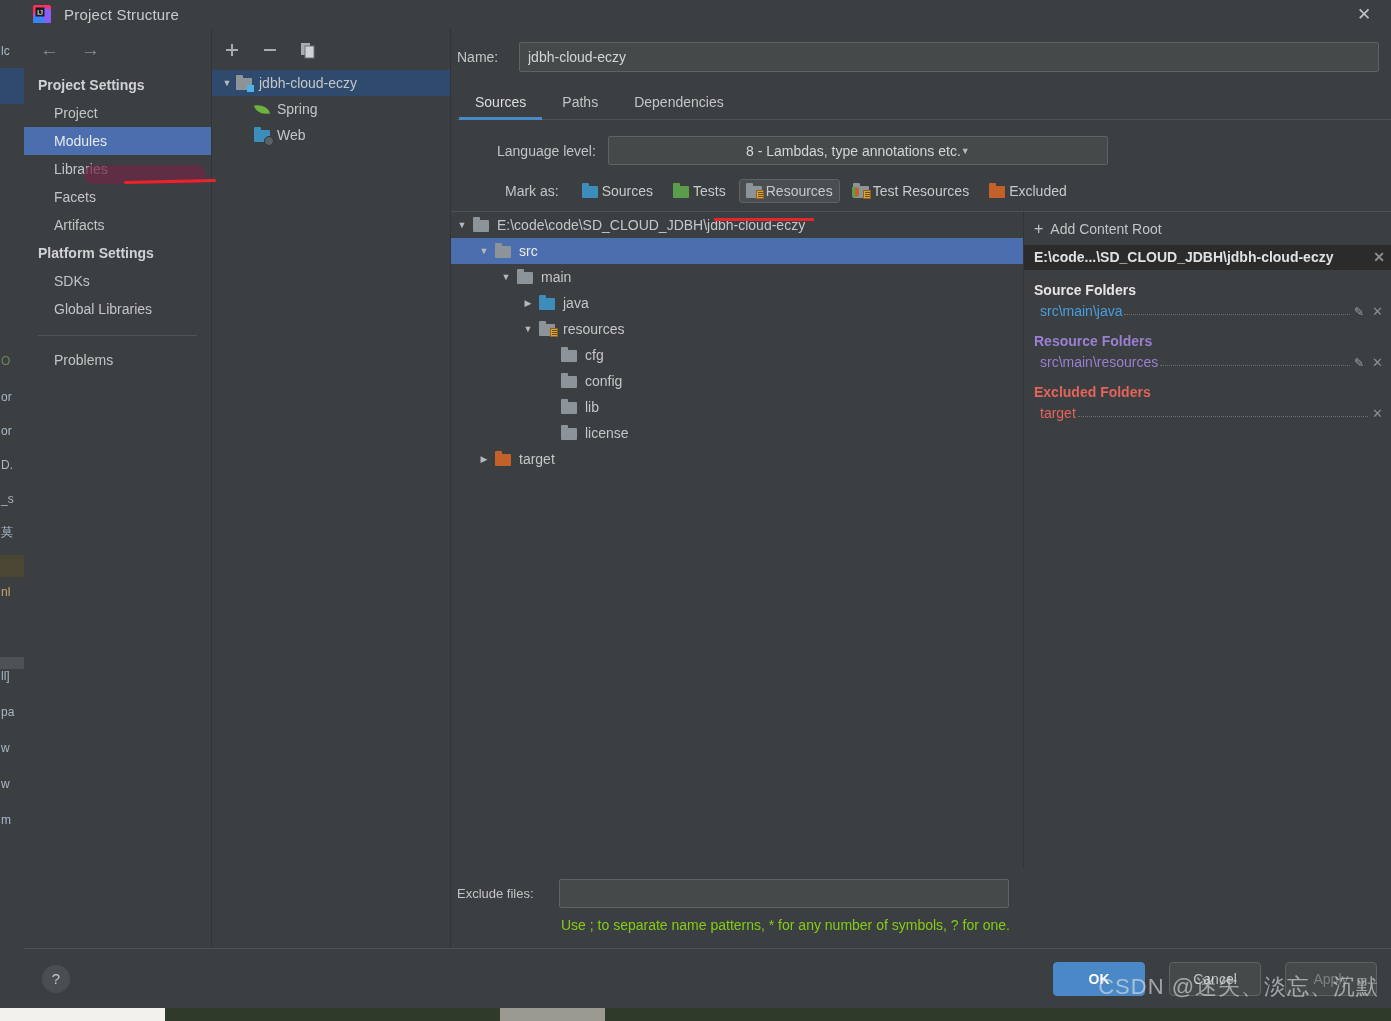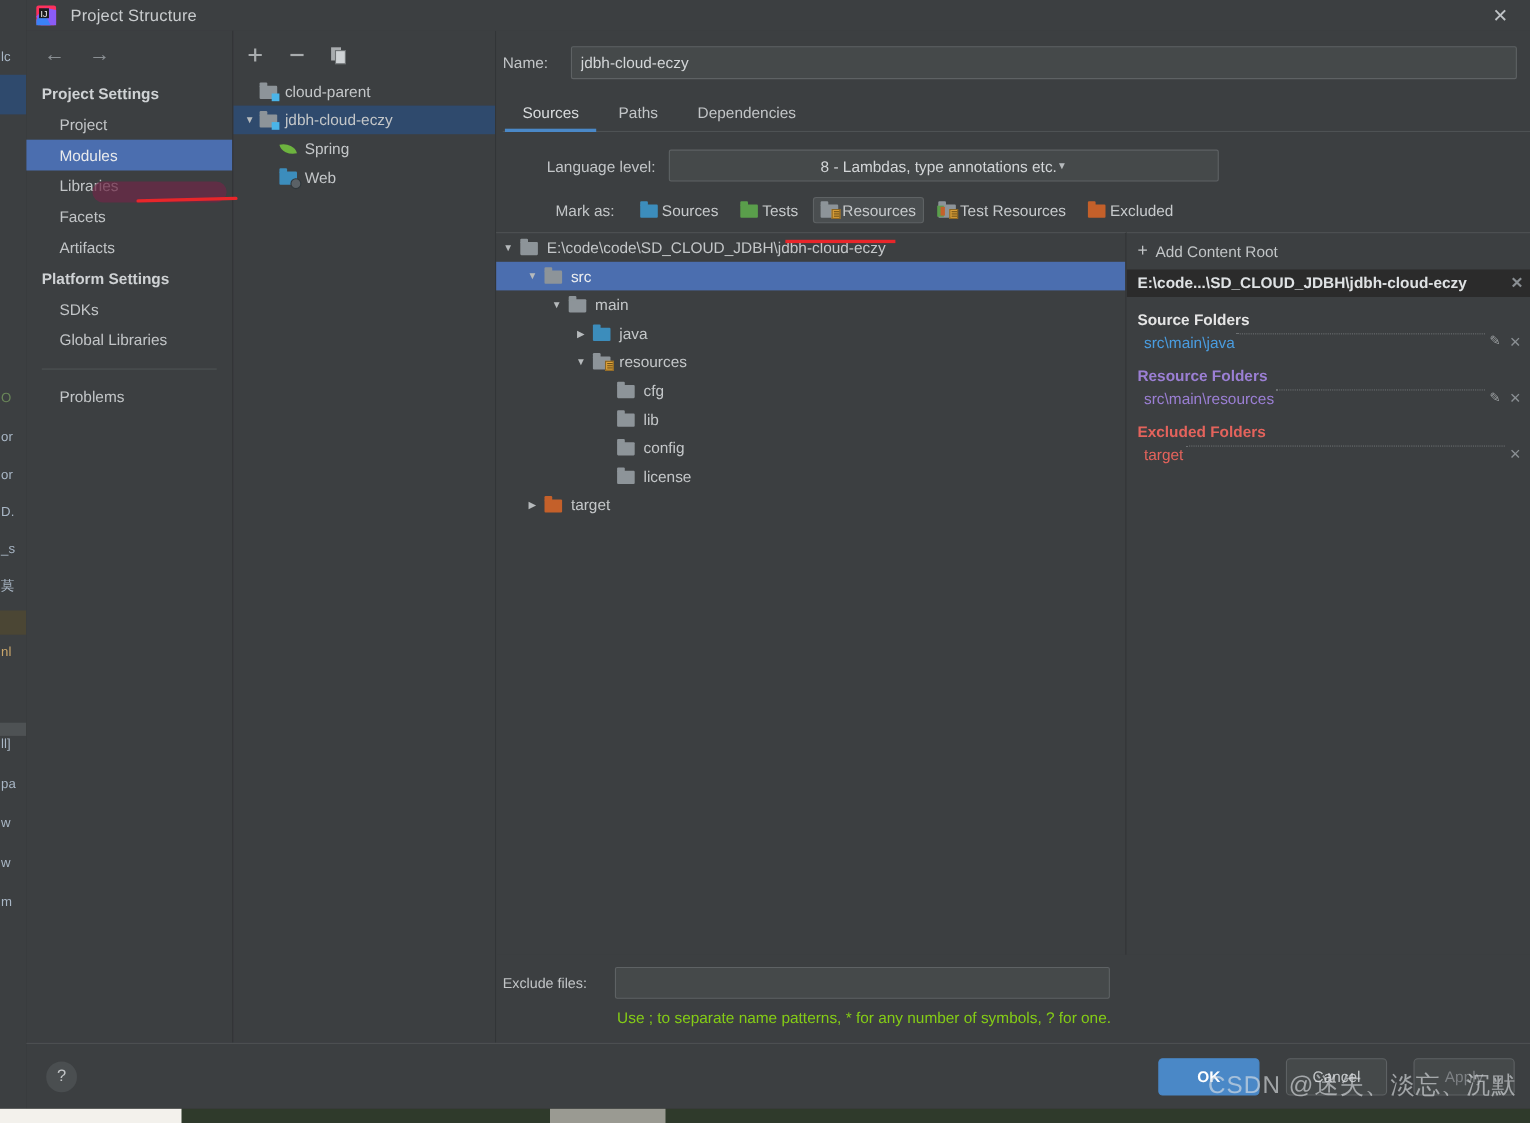--- a/index.html
+++ b/index.html
@@ -164,21 +164,21 @@
   .root-header{
     background:#2b2b2b; color:#dfe2e4; font-weight:bold; font-size:14px;
     padding:4px 6px 5px 10px; display:flex; align-items:center; justify-content:space-between;
   }
   .root-x{ color:#8a8f93; font-size:14px; padding-left:6px;}
   .grp-title{ font-weight:bold; font-size:14px; padding:12px 0 3px 10px;}
   .grp-src{ color:#e5e5e5; }
   .grp-res{ color:#9b7fd4; }
   .grp-exc{ color:#e4635c; }
   .grp-row{
-    display:flex; align-items:flex-start; font-size:14px; padding:2px 8px 2px 16px;
+    display:flex; align-items:flex-end; font-size:14px; padding:2px 8px 2px 16px;
     gap:0;
   }
   .grp-row .pathtxt{ white-space:nowrap; }
   .grp-row .dots{
     flex:1 1 auto; border-bottom:1px dotted #6b6f71; margin:0 4px 4px 2px; min-width:8px;
   }
   .grp-row .edit-ico{ color:#9fa3a5; font-size:12px; margin-right:8px;}
   .grp-row .del-ico{ color:#8a8f93; font-size:13px;}
   .path-src{ color:#4a9de0; }
   .path-res{ color:#9b7fd4; }
@@ -336,28 +336,20 @@
             </svg>
         </span>
         <span class="tb-ico">
           <svg width="20" height="20" viewBox="0 0 20 20">
             <rect x="3" y="3" width="9" height="12" fill="#a8acae"></rect>
             <rect x="7" y="6" width="9" height="12" fill="#cfd3d5" stroke="#6e7274"></rect>
           </svg>
         </span>
       </div>
 
-      <div class="mod-row">
-        <span class="ind"></span>
-        <span class="mod-ico">
-          <i class="folder f-grey"></i>
-            <i class="badge-blue"></i>
-        </span>
-        <span>cloud-parent</span>
-      </div>
 
       <div class="mod-row selected">
         <span class="twisty">▼</span>
         <span class="mod-ico">
           <i class="folder f-grey"></i>
             <i class="badge-blue"></i>
         </span>
         <span>jdbh-cloud-eczy</span>
       </div>
 
@@ -504,29 +496,29 @@
                 <i class="folder f-grey"></i>
               </span>
             <span>cfg</span>
           </div>
 
           <div class="tr">
             <span class="tw" style="margin-left:88px"></span>
             <span class="fico">
                 <i class="folder f-grey"></i>
               </span>
+            <span>config</span>
+          </div>
+
+          <div class="tr">
+            <span class="tw" style="margin-left:88px"></span>
+            <span class="fico">
+                <i class="folder f-grey"></i>
+              </span>
             <span>lib</span>
-          </div>
-
-          <div class="tr">
-            <span class="tw" style="margin-left:88px"></span>
-            <span class="fico">
-                <i class="folder f-grey"></i>
-              </span>
-            <span>config</span>
           </div>
 
           <div class="tr">
             <span class="tw" style="margin-left:88px"></span>
             <span class="fico">
                 <i class="folder f-grey"></i>
               </span>
             <span>license</span>
           </div>
 

